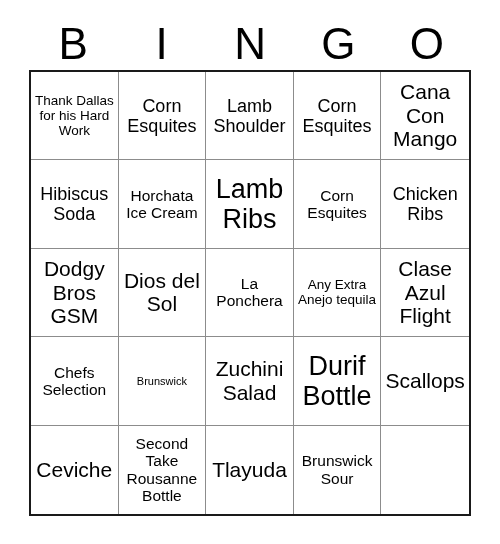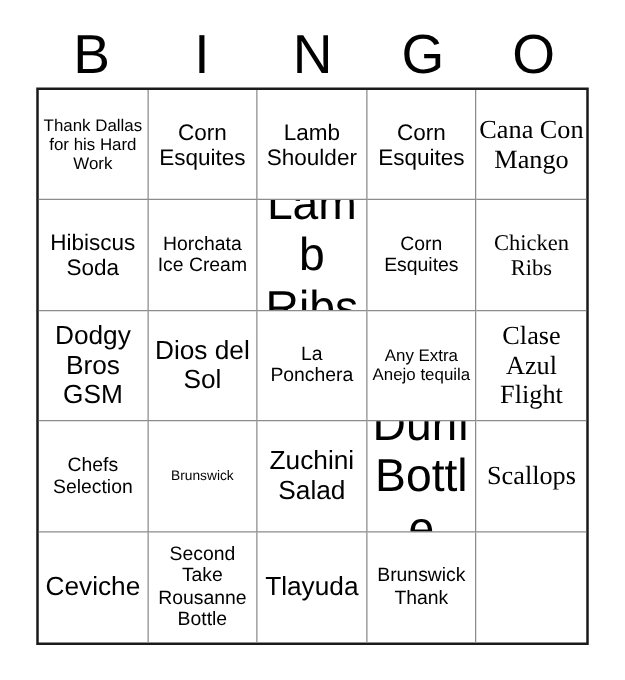--- a/index.html
+++ b/index.html
@@ -57,37 +57,36 @@
     border-bottom: 1px solid #8c8c8c;
     display: flex;
     align-items: center;
     justify-content: center;
     text-align: center;
     padding: 1px 2px;
     overflow: hidden;
   }
   .cell:nth-child(5n) {
     border-right: none;
-    font-family: Liberation Serif, serif;
   }
   .cell:nth-child(n+21) {
     border-bottom: none;
   }
   .cell-text {
     display: block;
     width: 100%;
     line-height: 1.12;
     word-wrap: break-word;
   }
   .sz-xs { font-size: 11px; }
   .sz-sm { font-size: 13.5px; }
   .sz-md { font-size: 15.5px; text-align: center; }
   .sz-lg { font-size: 18px; }
   .sz-xl { font-size: 21px; }
-  .sz-xxl { font-size: 37px; }
+  .sz-xxl { font-size: 27px; }
 </style>
 </head>
 <body>
 
 <div id="bingo-card">
 
   <div class="header-row">
     <div class="header-cell">B</div>
     <div class="header-cell">I</div>
     <div class="header-cell">N</div>
@@ -159,17 +158,17 @@
       <div class="cell">
         <span class="cell-text sz-xl">Ceviche</span>
       </div>
       <div class="cell">
         <span class="cell-text sz-md">Second Take Rousanne Bottle</span>
       </div>
       <div class="cell">
         <span class="cell-text sz-xl">Tlayuda</span>
       </div>
       <div class="cell">
-        <span class="cell-text sz-md">Brunswick Thank</span>
+        <span class="cell-text sz-md">Brunswick Sour</span>
       </div>
     </div>
 
 </div>
 
 </body></html>

